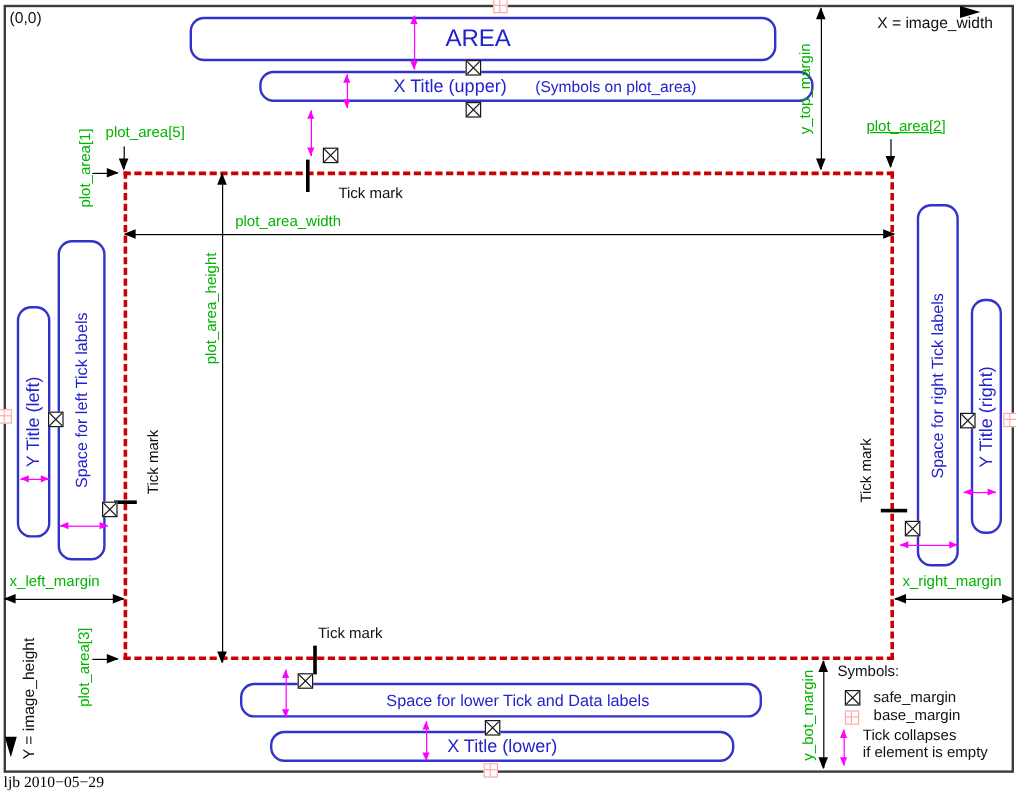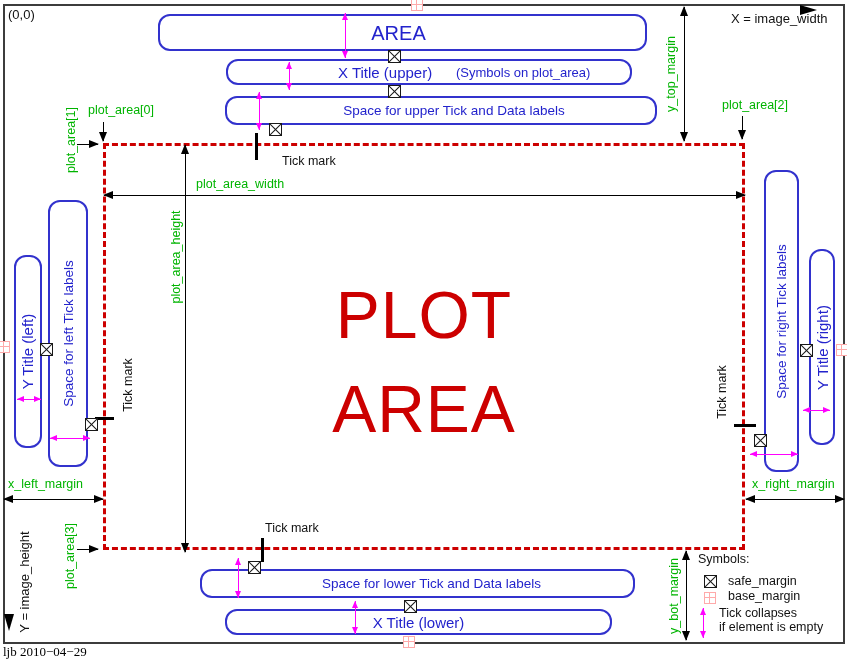--- a/index.html
+++ b/index.html
@@ -84,35 +84,28 @@
     <div class="axhead-down"></div>
   </div>
 
   <div class="lbl" style="left:8px;top:8px;font-size:13px;">(0,0)</div>
   <div class="lbl" style="left:731px;top:12px;font-size:13px;">X = image_width</div>
   <div class="vwrap blk" style="left:24px;top:582px;">
     <span style="font-size:13px;">Y = image_height</span>
   </div>
 
   <div class="plotarea"></div>
-  <div class="plotword">
-    <div>PLOT</div>
-    <div>AREA</div>
-  </div>
 
   <div class="bluebox" style="left:158px;top:14px;width:489px;height:37px;">
     <span class="abs" style="left:50%;top:50%;transform:translate(-50%,-50%);margin-left:-4px;font-size:20px;">AREA</span>
   </div>
-  <div class="bluebox" style="left:226px;top:59px;width:406px;height:26px;">
+  <div class="bluebox" style="left:216px;top:59px;width:462px;height:26px;">
     <span class="abs" style="left:110px;top:50%;transform:translateY(-50%);font-size:15px;">X Title (upper)</span>
     <span class="abs" style="left:228px;top:50%;transform:translateY(-50%);font-size:13px;">(Symbols on plot_area)</span>
   </div>
-  <div class="bluebox" style="left:225px;top:96px;width:432px;height:29px;">
-    <span style="margin-left:26px;">Space for upper Tick and Data labels</span>
-  </div>
 
   <div class="bluebox" style="left:200px;top:569px;width:435px;height:29px;">
     <span style="margin-left:28px;">Space for lower Tick and Data labels</span>
   </div>
   <div class="bluebox" style="left:225px;top:609px;width:387px;height:26px;font-size:15px;">
     <span>X Title (lower)</span>
   </div>
 
   <div class="bluebox rotc" style="left:14px;top:255px;width:28px;height:193px;font-size:15px;">
     <span>Y Title (left)</span>
@@ -121,22 +114,22 @@
     <span>Space for left Tick labels</span>
   </div>
 
   <div class="bluebox rotc" style="left:764px;top:170px;width:35px;height:302px;">
     <span>Space for right Tick labels</span>
   </div>
   <div class="bluebox rotc" style="left:809px;top:249px;width:26px;height:196px;font-size:15px;">
     <span>Y Title (right)</span>
   </div>
 
-  <div class="lbl green" style="left:88px;top:104px;">plot_area[0]</div>
-  <div class="lbl green" style="left:722px;top:99px;">plot_area[2]</div>
+  <div class="lbl green" style="left:88px;top:104px;">plot_area[5]</div>
+  <div class="lbl green" style="left:722px;top:99px;text-decoration:underline;">plot_area[2]</div>
   <div class="lbl green" style="left:196px;top:178px;">plot_area_width</div>
   <div class="lbl green" style="left:8px;top:478px;">x_left_margin</div>
   <div class="lbl green" style="left:752px;top:478px;">x_right_margin</div>
 
   <div class="vwrap grn" style="left:71px;top:140px;">
     <span>plot_area[1]</span>
   </div>
   <div class="vwrap grn" style="left:70px;top:556px;">
     <span>plot_area[3]</span>
   </div>
@@ -201,15 +194,15 @@
 
   <div class="lbl" style="left:698px;top:553px;">Symbols:</div>
   <div class="safe" style="left:704px;top:575px;"></div>
   <div class="lbl" style="left:728px;top:575px;">safe_margin</div>
   <div class="base" style="left:704px;top:592px;"></div>
   <div class="lbl" style="left:728px;top:590px;">base_margin</div>
   <div class="marr-v" style="left:703px;top:608px;height:30px;"></div>
   <div class="lbl" style="left:719px;top:607px;">Tick collapses</div>
   <div class="lbl" style="left:719px;top:621px;">if element is empty</div>
 
-  <div class="lbl credit" style="left:3px;top:645px;">ljb 2010−04−29</div>
+  <div class="lbl credit" style="left:3px;top:645px;">ljb 2010−05−29</div>
 
 </div>
 
 </body></html>

